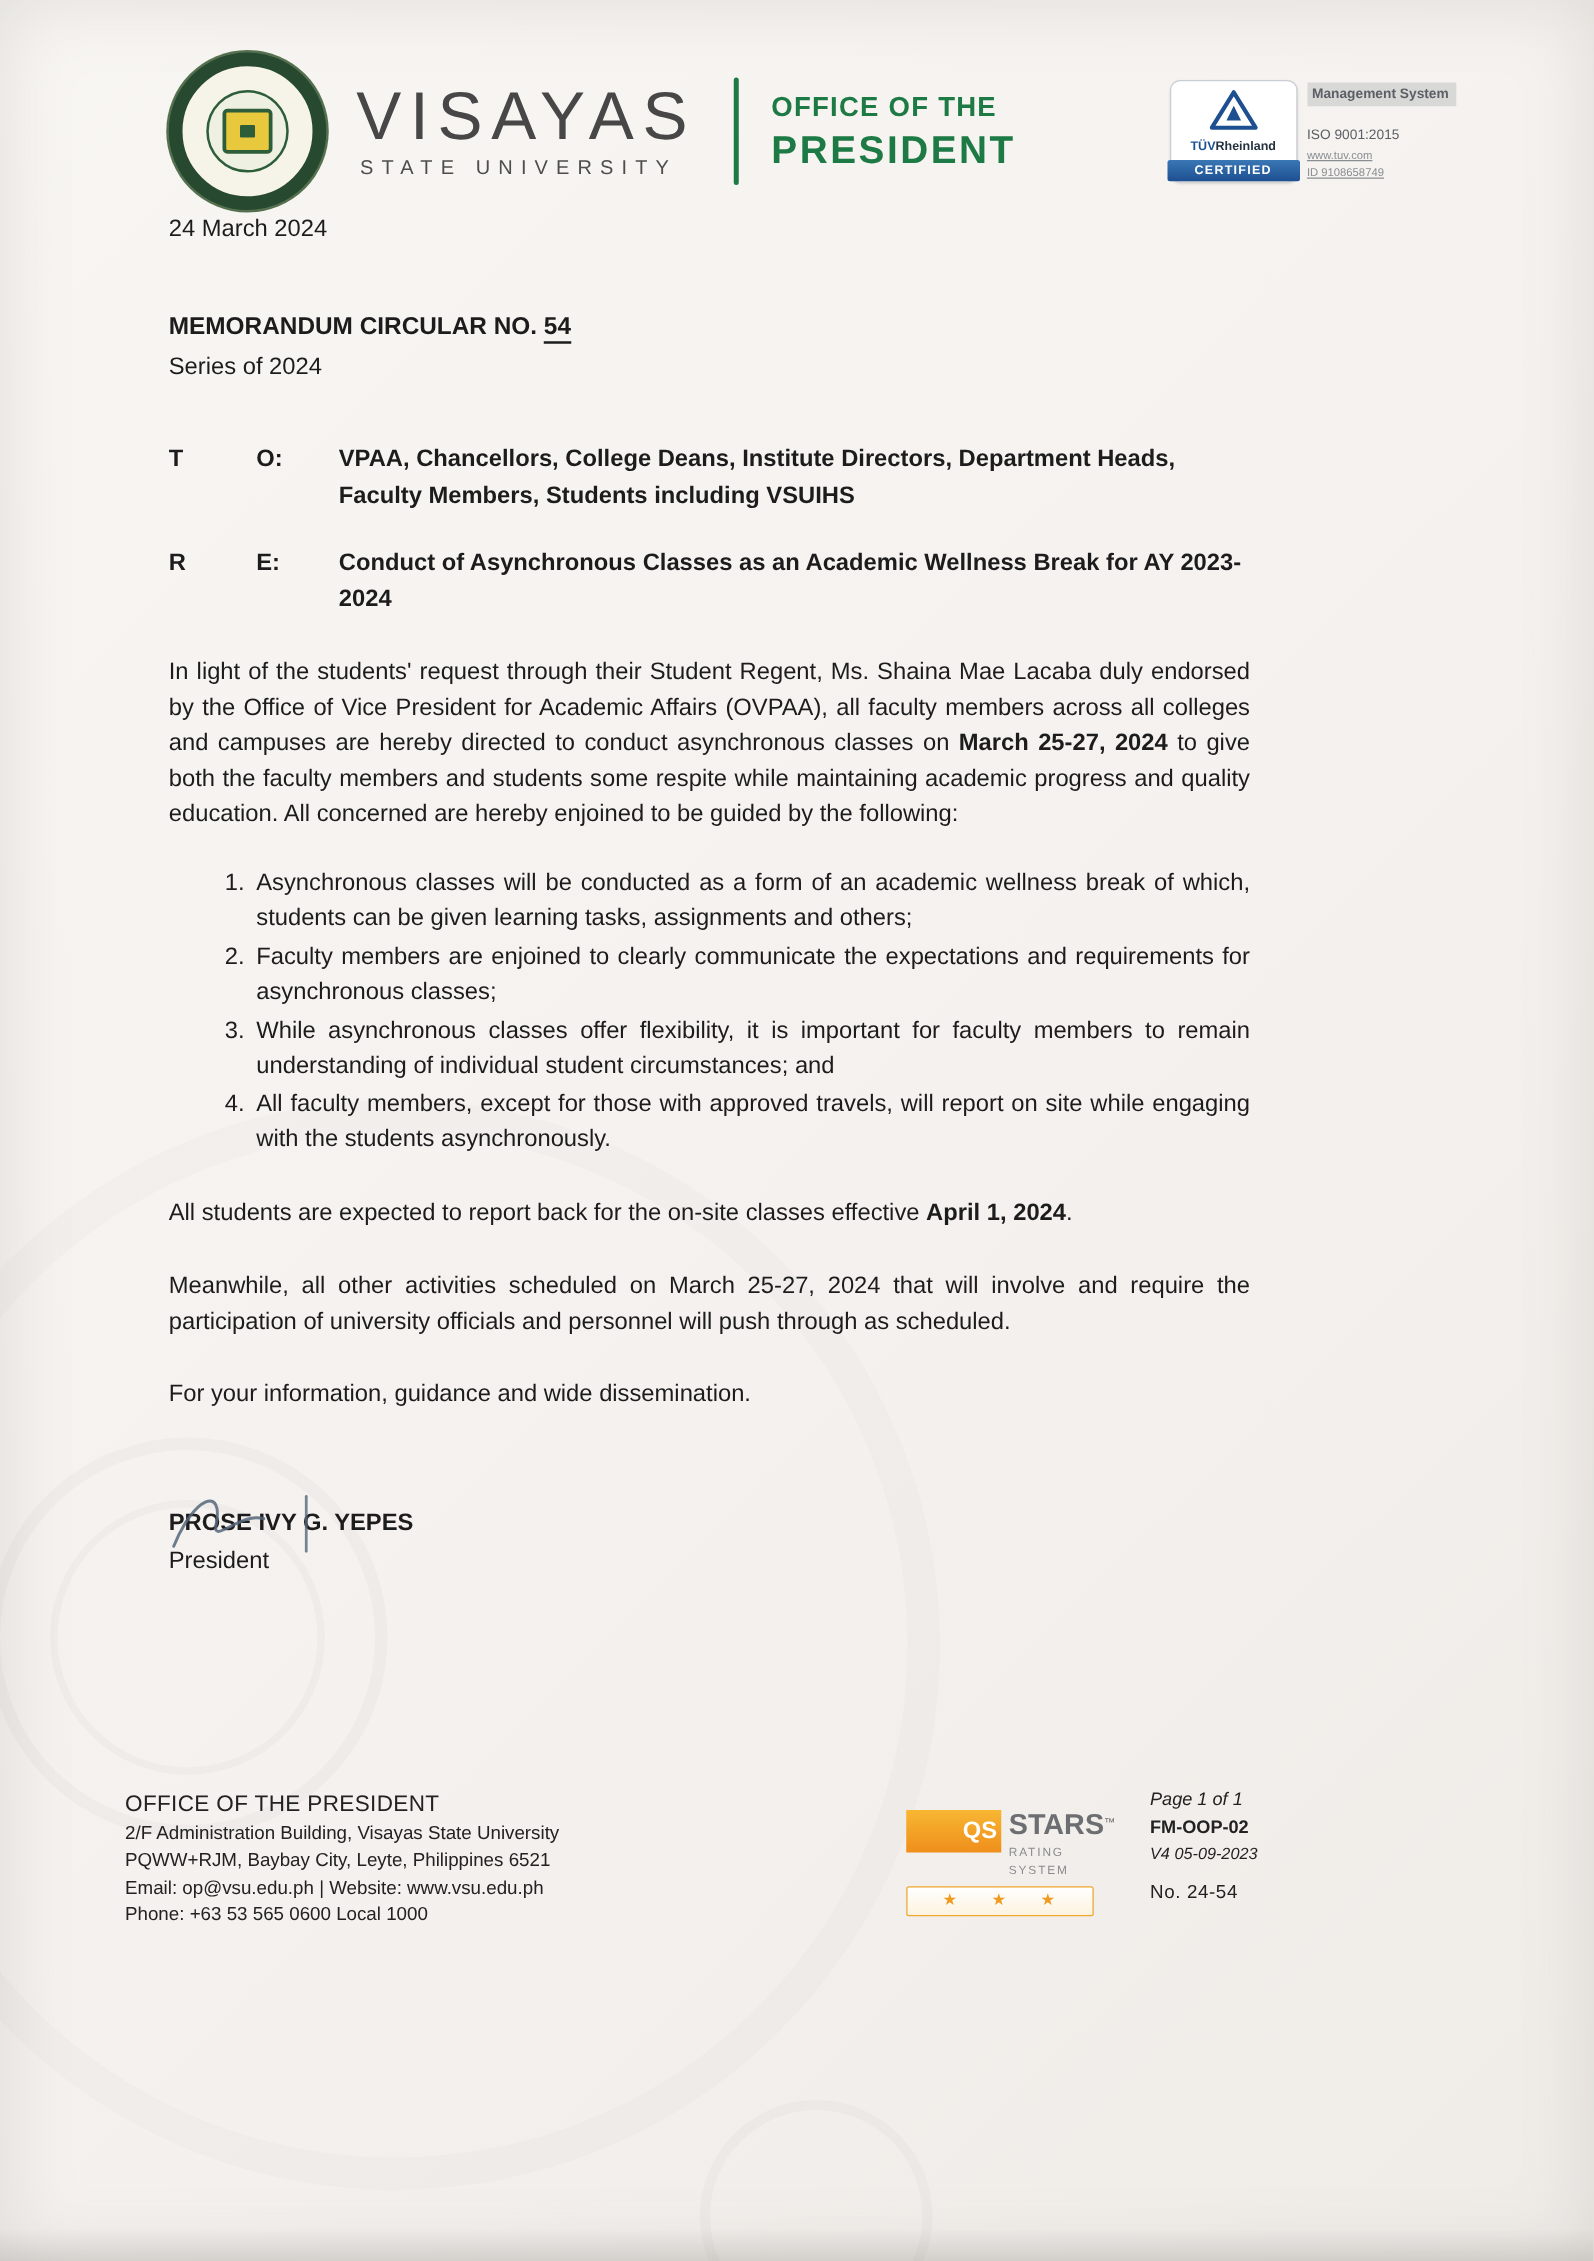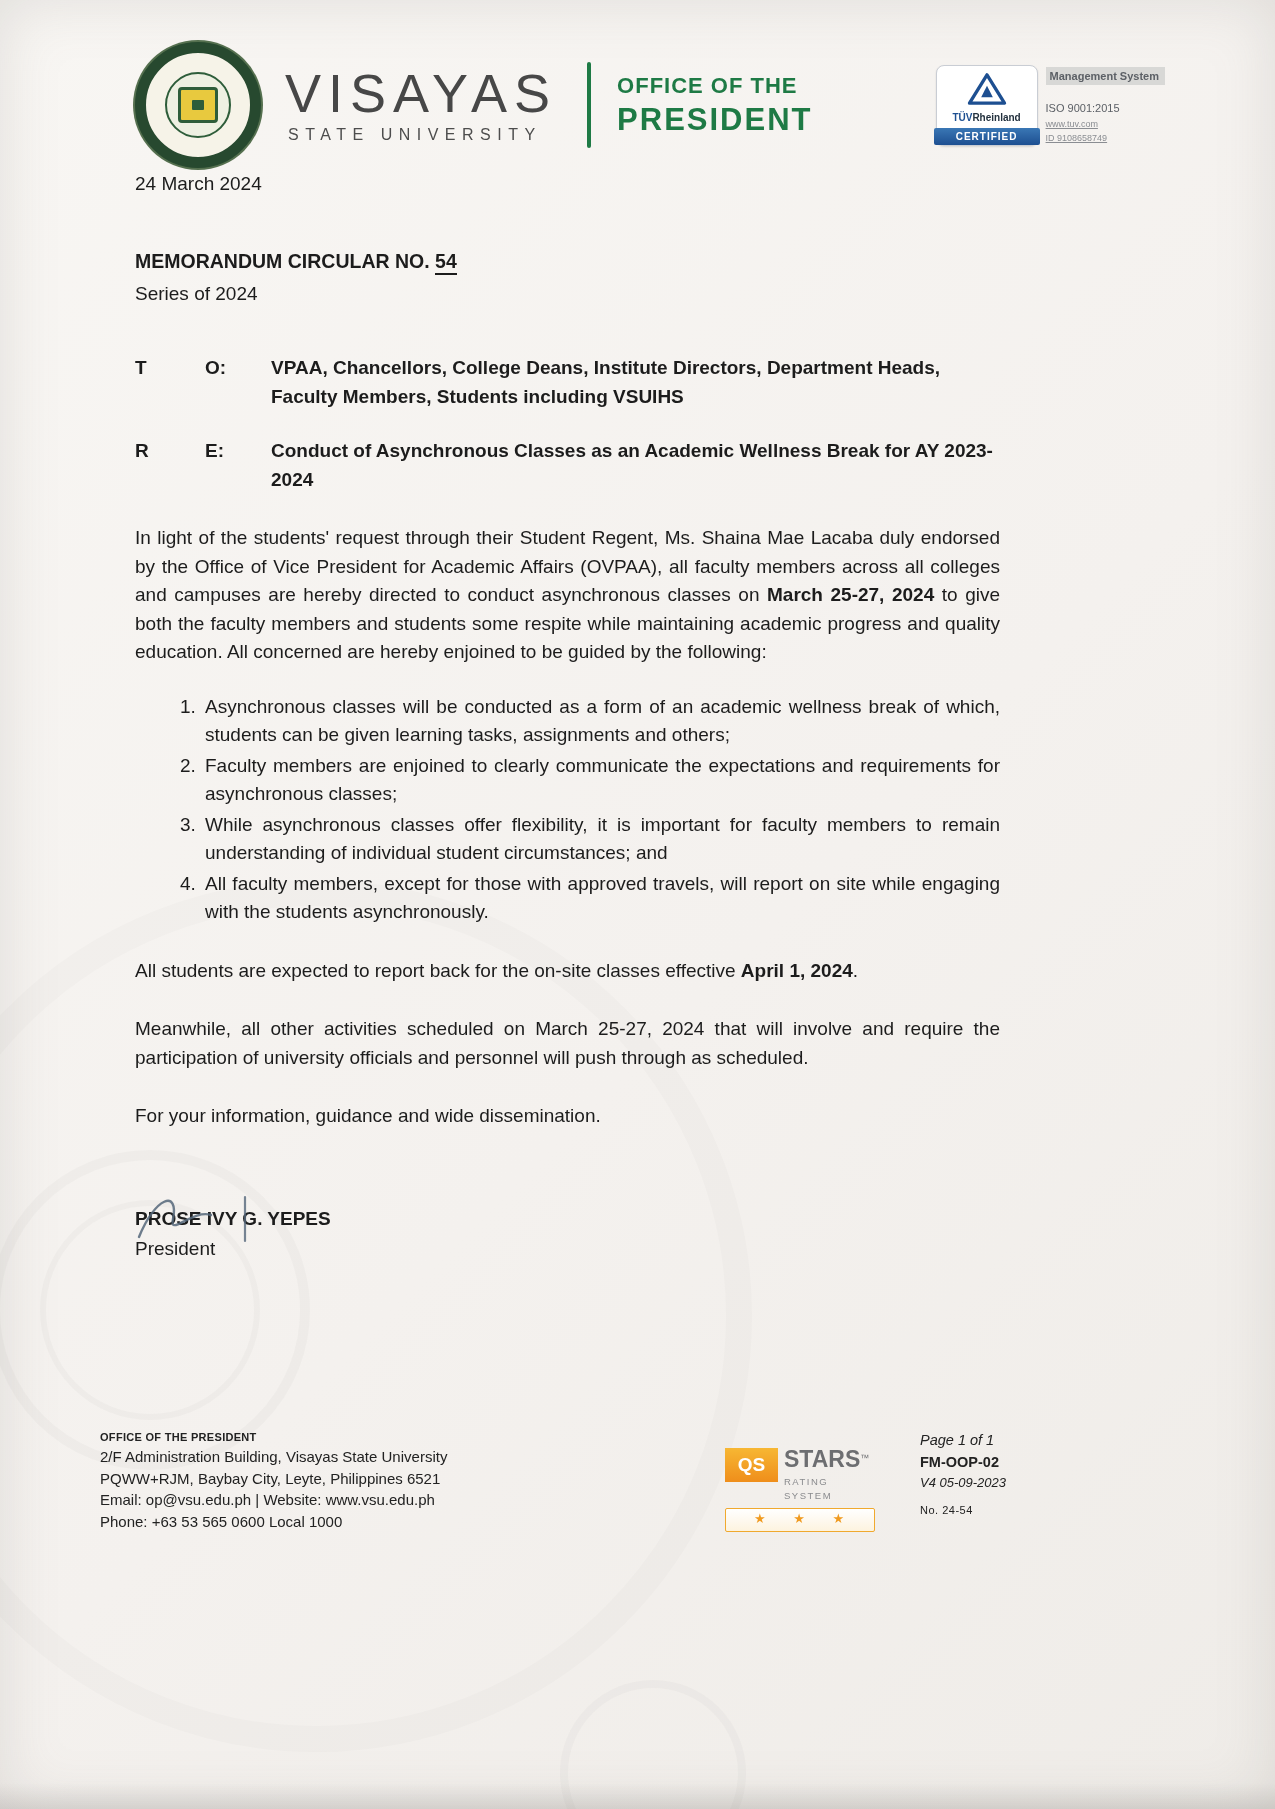--- a/index.html
+++ b/index.html
@@ -60,37 +60,37 @@
   ol.points{margin:26px 0 0;padding-left:66px;text-align:justify;}
   ol.points li{padding-left:4px;margin-top:2px;}
   .sig{position:relative;margin-top:74px;height:70px;}
   .sig-name{font-weight:bold;}
   .sig-title{margin-top:2px;}
   .sig svg{position:absolute;left:-8px;top:-26px;pointer-events:none;}
 
   
   .footer{position:absolute;left:100px;right:100px;top:1430px;font-size:15px;line-height:1.45;color:#222;}
   .f-left{position:absolute;left:0;top:0;width:480px;}
-  .f-office{font-weight:bold;font-size:11px;letter-spacing:.3px;}
+  .f-office{font-weight:normal;font-size:18px;letter-spacing:.3px;}
   .f-link{color:#222;margin-top:20px;}
   .qs{position:absolute;left:625px;top:18px;width:150px;}
   .qs-top{display:flex;align-items:flex-start;}
-  .qs-logo{width:53px;height:34px;background:linear-gradient(180deg,#f7b733,#ef8e1b);color:#fff;
-           font-weight:bold;font-size:19px;display:flex;align-items:center;justify-content:center;flex:none;}
+  .qs-logo{width:34px;height:34px;background:linear-gradient(180deg,#f7b733,#ef8e1b);color:#fff;
+           font-weight:bold;font-size:19px;display:flex;align-items:center;justify-content:center;flex:none;padding-left:42px;}
   .qs-text{margin-left:6px;}
   .qs-stars-word{font-size:23px;font-weight:bold;color:#6d6e71;line-height:1;}
   .qs-tm{font-size:9px;vertical-align:super;color:#6d6e71;}
   .qs-rating{font-size:9.5px;color:#8a8b8e;letter-spacing:1.5px;margin-top:2px;}
   .qs-bar{margin-top:6px;border:1px solid #f0a92e;border-radius:2px;text-align:center;color:#f09a1f;
           font-size:13px;letter-spacing:12px;padding:1px 0 2px 10px;background:linear-gradient(180deg,#fff,#fdf3df);}
   .f-right{position:absolute;left:820px;top:0;width:200px;font-size:14.5px;}
   .f-page{font-style:italic;}
   .f-code{font-weight:bold;margin-top:1px;}
   .f-ver{font-style:italic;font-size:13px;margin-top:1px;}
-  .f-no{font-size:11px;margin-top:10px;letter-spacing:.5px;}
+  .f-no{font-size:15px;margin-top:10px;letter-spacing:.5px;}
   .page::after{content:"";position:absolute;left:0;right:0;bottom:0;height:26px;
                background:linear-gradient(180deg,rgba(0,0,0,0),rgba(90,85,80,.14));pointer-events:none;}
 </style>
 </head>
 <body>
 
 <div class="page">
 
   <div class="wm wm1"></div>
   <div class="wm wm2"></div>

